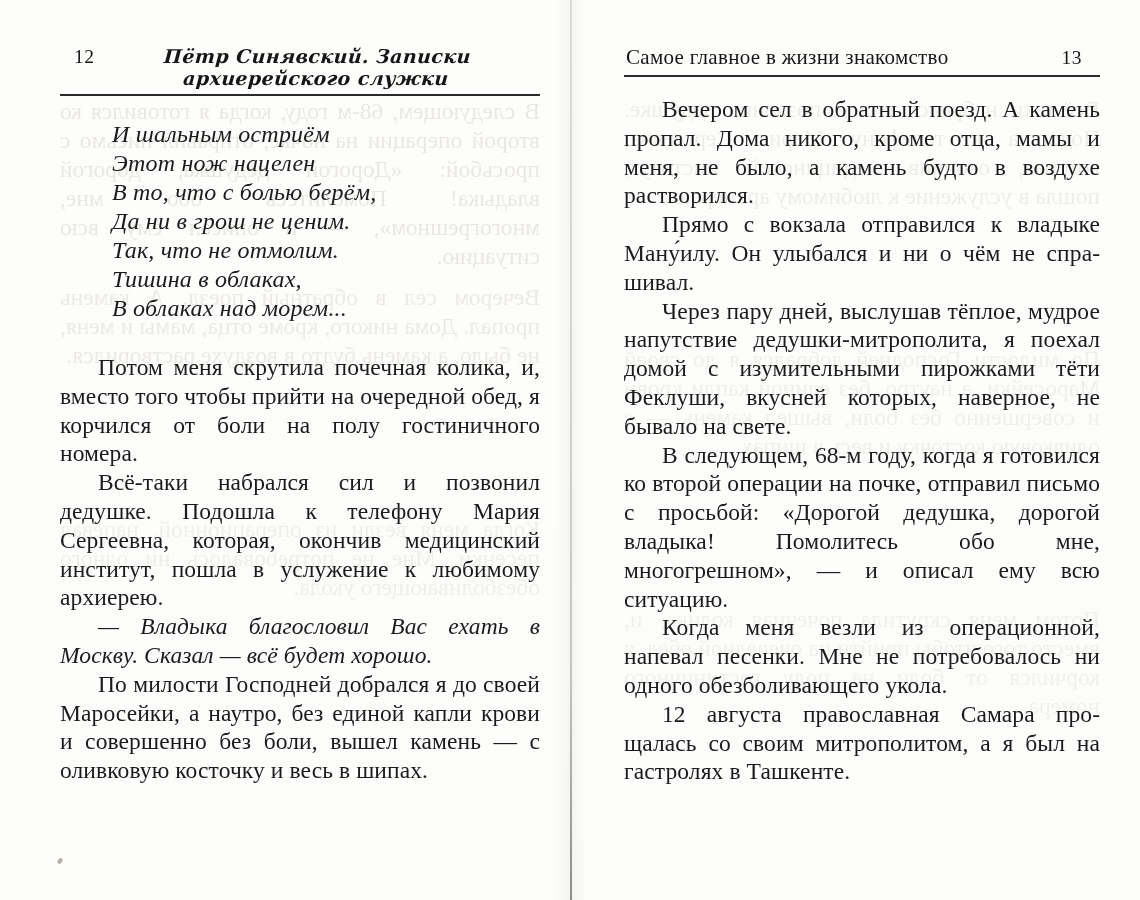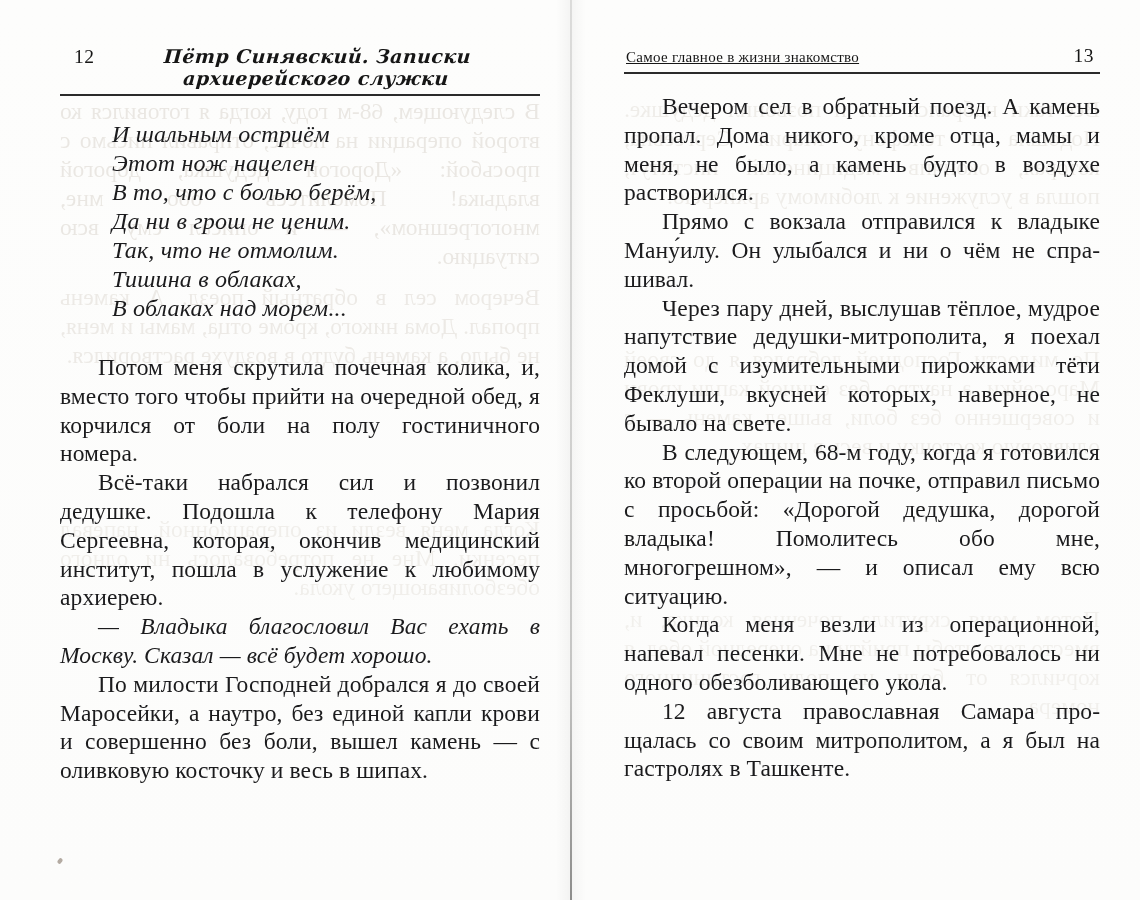--- a/index.html
+++ b/index.html
@@ -44,22 +44,22 @@
   }
   .pagehead .pnum { font-size: 19.5px; letter-spacing: .5px; }
   .page-left .pnum { margin-left: 12px; }
   .page-left .runtitle {
     flex: 1; text-align: center;
     font-family: "DejaVu Serif", serif;
     font-style: italic; font-weight: bold;
     font-size: 19px; letter-spacing: .4px;
     display: inline-block; transform: skewX(-4deg);
   }
-  .page-right .runtitle { flex: 1; text-align: left; font-size: 15px; letter-spacing: .3px; text-decoration: underline; }
-  .page-right .pnum { text-align: right; margin-right: 4px; }
+  .page-right .runtitle { flex: 1; text-align: left; font-size: 21px; letter-spacing: .3px; }
+  .page-right .pnum { text-align: right; margin-right: 16px; }
   .headrule {
     height: 0; border-bottom: 2px solid #2b2b2b;
     margin-bottom: 0;
   }
 
   .content { position: relative; z-index: 2; }
 
   .verse {
     margin: 24px 0 0 52px;
     font-style: italic;

